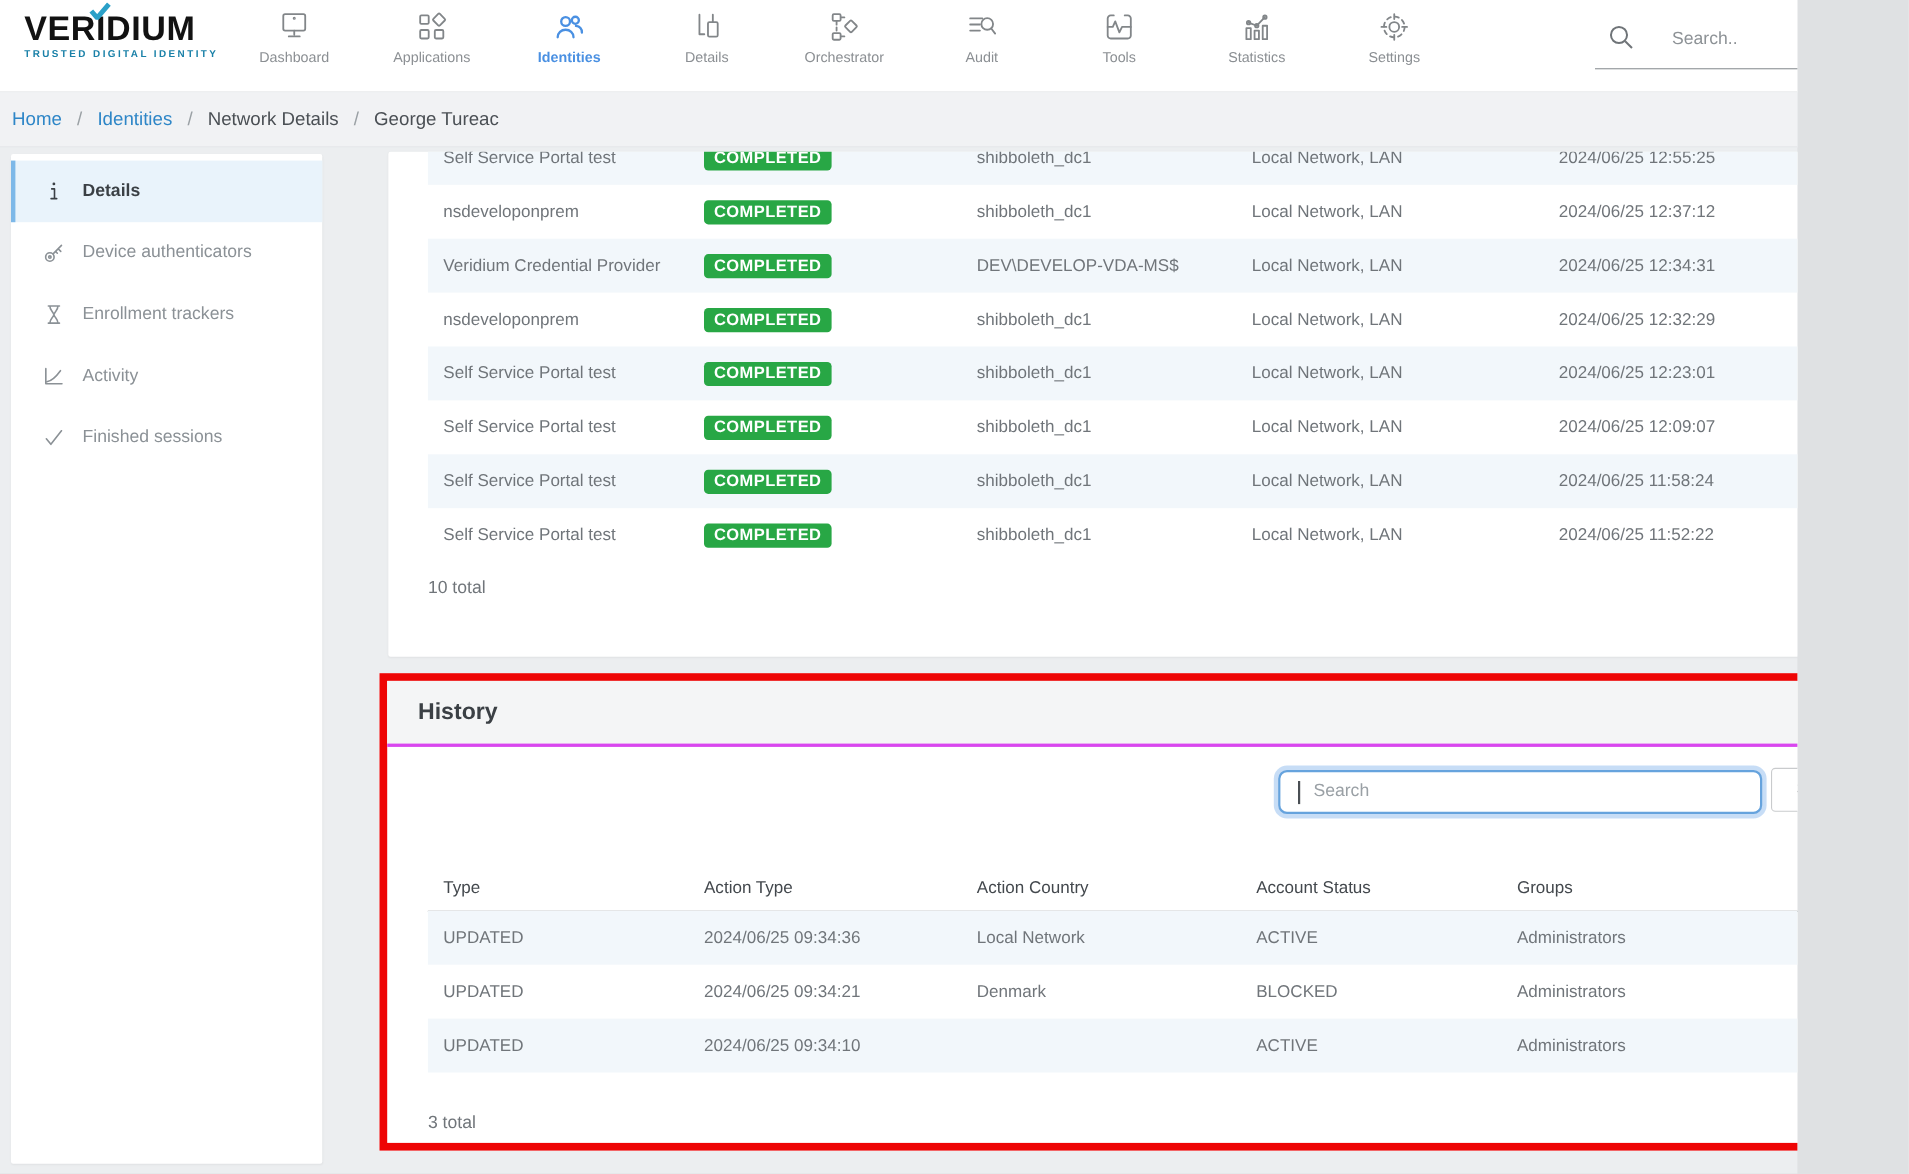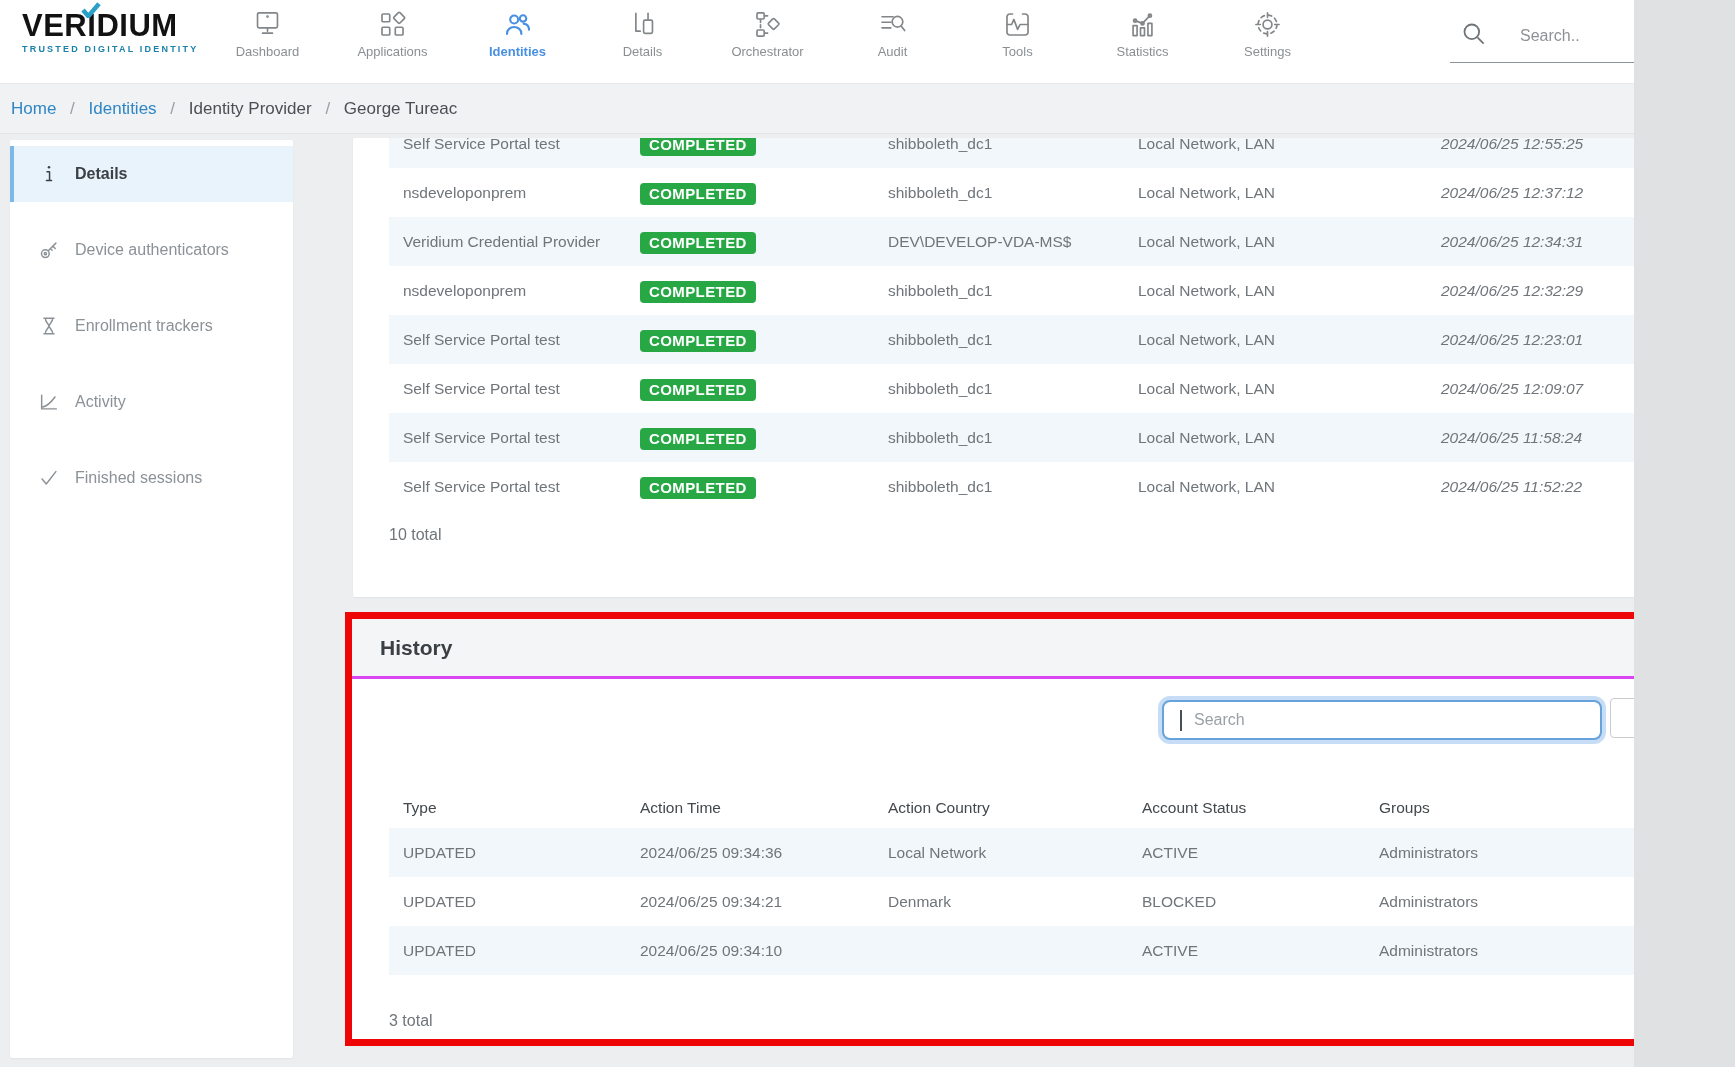--- a/index.html
+++ b/index.html
@@ -23,34 +23,34 @@
   .topsearch input{position:absolute;left:0;top:0;width:256px;height:40px;border:none;outline:none;background:transparent;
      border-bottom:1px solid #8d9296;padding:0 0 6px 70px;font-size:16px;color:#555;font-family:"Liberation Sans",sans-serif;}
   .topsearch input::placeholder{color:#8d9296;}
   
   .crumbbar{position:absolute;left:0;top:84px;width:1735px;height:49px;background:#f1f2f4;border-bottom:1px solid #e4e6e8;}
   .crumbs{position:absolute;left:11px;top:0;line-height:49px;font-size:17px;color:#4a4f54;}
   .crumbs .lnk{color:#2e86c7;cursor:pointer;}
   .crumbs .sep{color:#9aa0a4;margin:0 9px;}
   
   .sidebar{position:absolute;left:10px;top:140px;width:283px;height:918px;background:#ffffff;border-radius:2px;box-shadow:0 1px 2px rgba(0,0,0,.05);}
-  .sitem{position:relative;height:56px;display:flex;align-items:center;padding-left:24px;border-left:4px solid transparent;cursor:pointer;color:#8b9196;margin-top:20px;}
+  .sitem{position:relative;height:56px;display:flex;align-items:center;padding-left:24px;border-left:4px solid transparent;cursor:pointer;color:#8b9196;}
   .sitem:first-child{margin-top:6px;}
   .sitem svg{width:22px;height:22px;stroke:#8b9196;fill:none;stroke-width:1.6;stroke-linecap:round;stroke-linejoin:round;margin-right:15px;flex:none;}
   .sitem .slabel{font-size:16px;}
   .sitem.active{background:#e9f3fb;border-left-color:#7db8e8;color:#3b4045;}
   .sitem.active svg{stroke:#3b4045;}
   .sitem.active .slabel{font-weight:bold;color:#3b4045;}
   
   .card1{position:absolute;left:353px;top:138px;width:1377px;height:459px;background:#fff;border-radius:2px;overflow:hidden;box-shadow:0 1px 2px rgba(0,0,0,.05);}
   .stable{position:absolute;left:36px;top:-19px;width:1311px;}
   .trow{position:relative;height:49px;}
   .trow:nth-child(odd){background:#f2f7fb;}
   .cell{position:absolute;top:0;line-height:49px;font-size:15.5px;color:#70757a;white-space:nowrap;}
-  .sc1{left:14px;} .sc2{left:251px;} .sc3{left:499px;} .sc4{left:749px;} .sc5{left:1052px;font-style:italic;}
+  .sc1{left:14px;} .sc2{left:251px;} .sc3{left:499px;} .sc4{left:749px;} .sc5{left:1028px;}
   .hc1{left:14px;} .hc2{left:251px;} .hc3{left:499px;} .hc4{left:753px;} .hc5{left:990px;}
   .badge{display:inline-block;background:#28a745;color:#fff;font-size:15px;font-weight:bold;letter-spacing:.4px;
          padding:4px 9px;border-radius:4px;line-height:14px;vertical-align:middle;}
   .rowicon{position:absolute;right:10px;top:12px;width:25px;height:25px;color:#3b4045;cursor:pointer;}
   .total{position:absolute;left:36px;font-size:16px;color:#70757a;}
   .card1 .total{top:388px;}
   
   .redbox{position:absolute;left:345px;top:612px;width:1376px;height:420px;border:7px solid #ee0505;background:#fff;}
   .hhead{position:absolute;left:0;top:0;width:100%;height:57px;background:#f4f5f6;border-bottom:3px solid #d946ef;}
   .htitle{position:absolute;left:28px;top:0;line-height:57px;font-size:21px;font-weight:bold;color:#3b4045;}
@@ -176,21 +176,21 @@
       <input type="text" placeholder="Search.." style="">
     </div>
   </div>
 
   <div class="crumbbar">
     <div class="crumbs">
       <span class="lnk">Home</span>
       <span class="sep">/</span>
       <span class="lnk">Identities</span>
       <span class="sep">/</span>
-      <span>Identity Provider</span>
+      <span>Network Details</span>
       <span class="sep">/</span>
       <span>George Tureac</span>
     </div>
   </div>
 
   <div class="sidebar">
     <div class="sitem active">
       <svg viewBox="0 0 24 24">
           <circle cx="12" cy="4.6" r="1.4" fill="currentColor" stroke="none"></circle>
           <path d="M9.8 9.5 h2.8 V19.2 M9.2 19.2 h5.6"></path>
@@ -319,21 +319,21 @@
     </div>
 
     <div class="hsearch">
       <span class="caret"></span>
       <span class="hplaceholder">Search</span>
     </div>
     <button class="hbtn">Search</button>
 
     <div class="theader">
       <span class="cell hc1">Type</span>
-      <span class="cell hc2">Action Time</span>
+      <span class="cell hc2">Action Type</span>
       <span class="cell hc3">Action Country</span>
       <span class="cell hc4">Account Status</span>
       <span class="cell hc5">Groups</span>
       <span class="c-actions">Actions</span>
     </div>
 
     <div class="htable">
       <div class="trow">
         <span class="cell hc1">UPDATED</span>
         <span class="cell hc2">2024/06/25 09:34:36</span>

